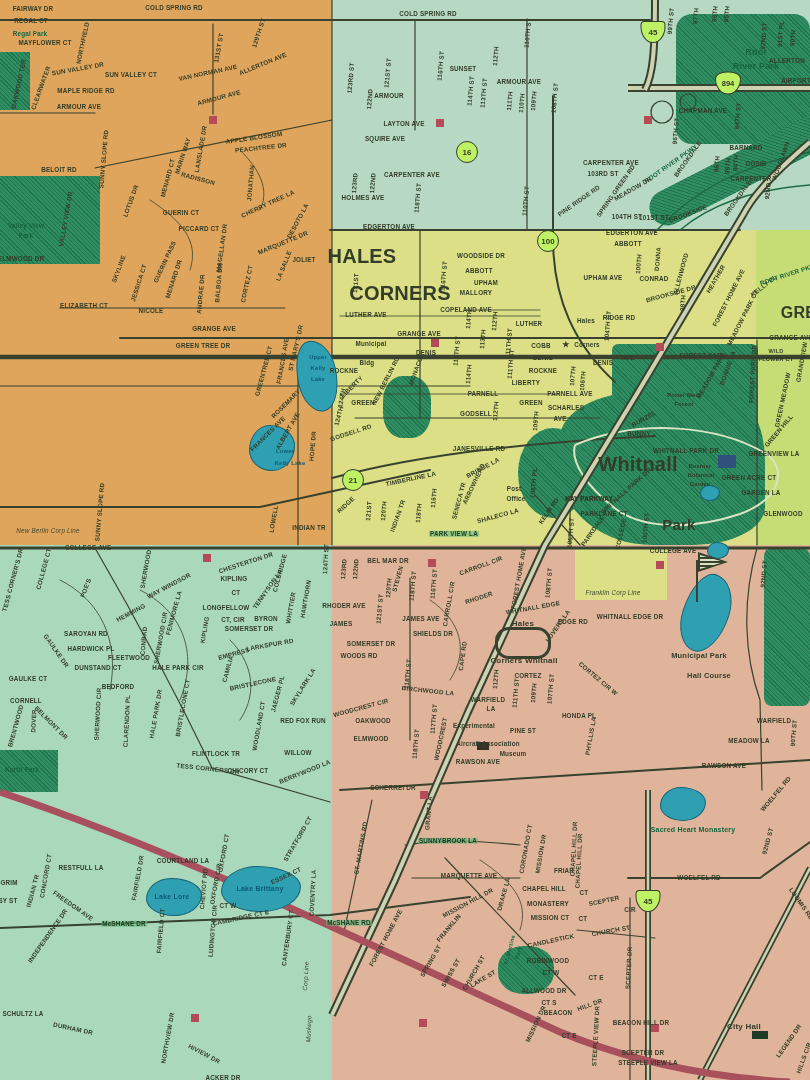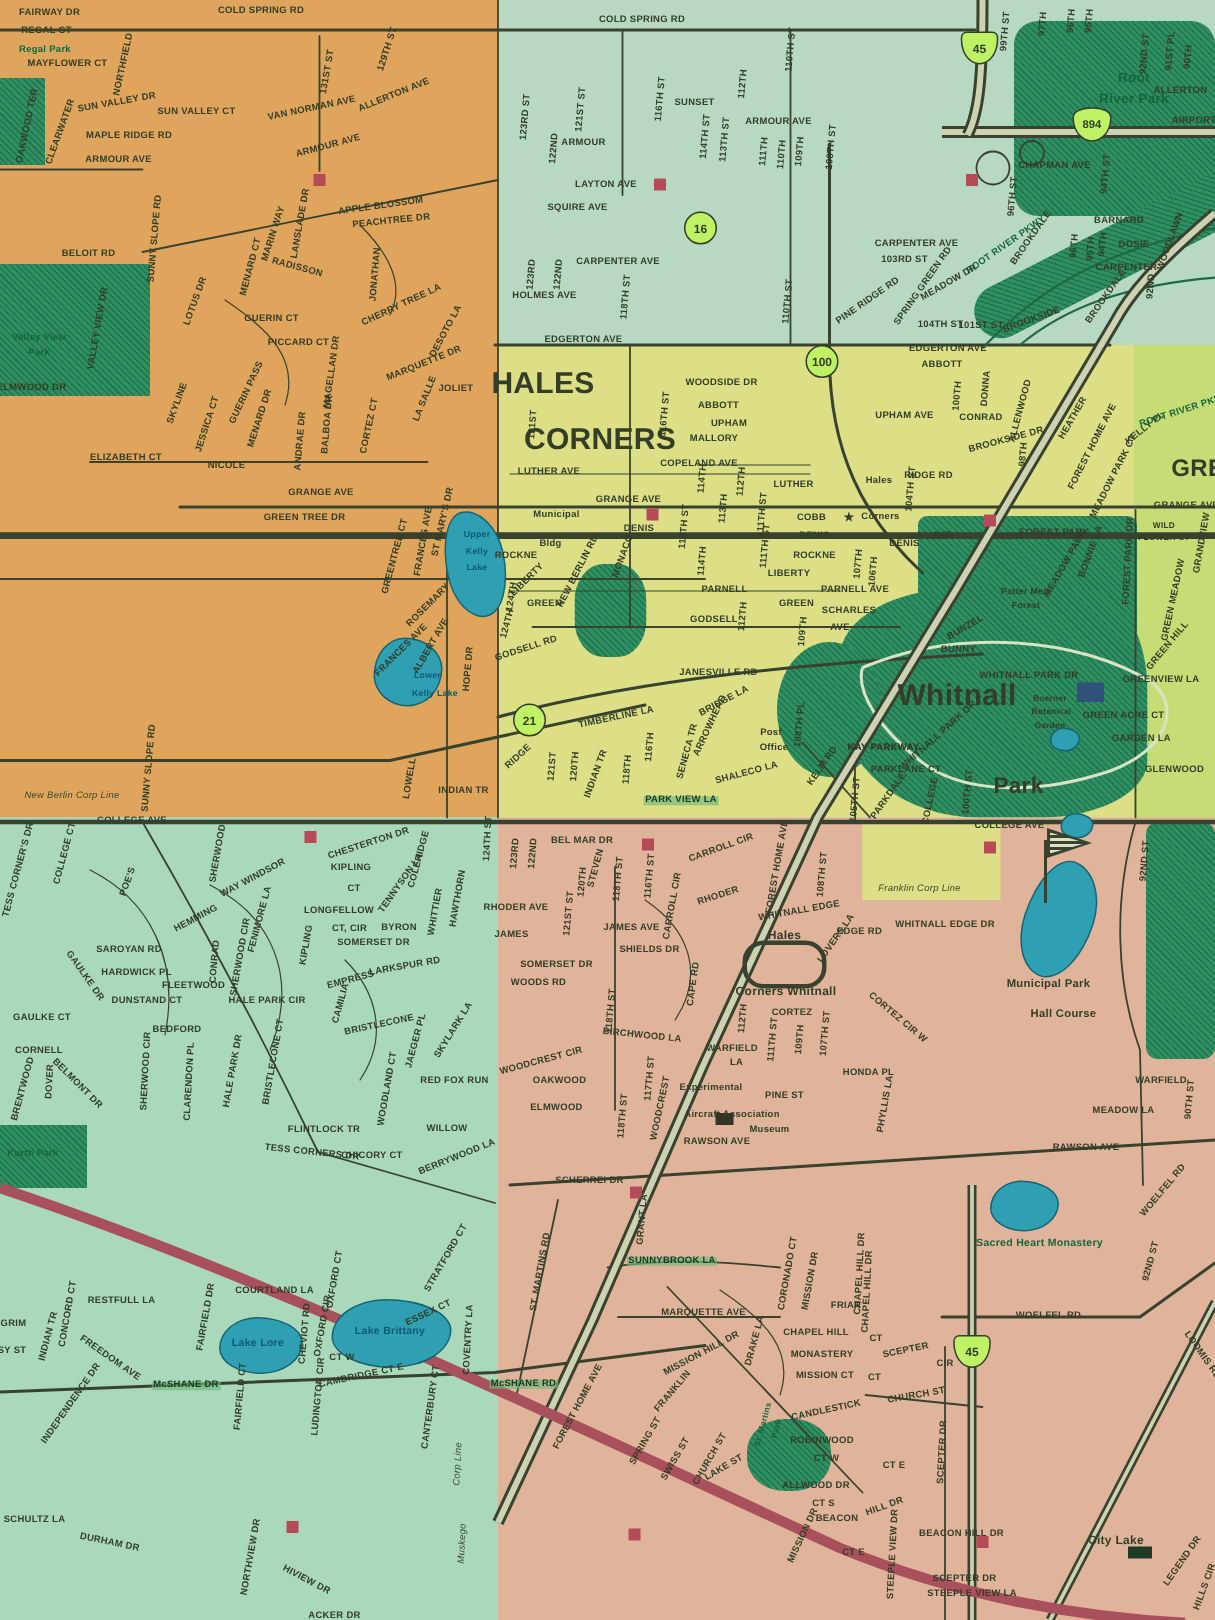--- a/index.html
+++ b/index.html
@@ -599,21 +599,21 @@
       <span class="lbl" style="left: 583px; top: 919px; transform: translate(-50%, -50%) rotate(0deg);">CT</span>
       <span class="lbl" style="left: 611px; top: 931px; transform: translate(-50%, -50%) rotate(-10deg);">CHURCH ST</span>
       <span class="lbl" style="left: 579px; top: 861px; transform: translate(-50%, -50%) rotate(-87deg);">CHAPEL HILL DR</span>
       <span class="lbl" style="left: 596px; top: 978px; transform: translate(-50%, -50%) rotate(0deg);">CT E</span>
       <span class="lbl" style="left: 629px; top: 968px; transform: translate(-50%, -50%) rotate(-87deg);">SCEPTER DR</span>
       <span class="lbl" style="left: 590px; top: 1005px; transform: translate(-50%, -50%) rotate(-20deg);">HILL DR</span>
       <span class="lbl" style="left: 641px; top: 1023px; transform: translate(-50%, -50%) rotate(0deg);">BEACON HILL DR</span>
       <span class="lbl" style="left: 596px; top: 1036px; transform: translate(-50%, -50%) rotate(-87deg);">STEEPLE VIEW DR</span>
       <span class="lbl" style="left: 643px; top: 1053px; transform: translate(-50%, -50%) rotate(0deg);">SCEPTER DR</span>
       <span class="lbl" style="left: 648px; top: 1063px; transform: translate(-50%, -50%) rotate(0deg);">STEEPLE VIEW LA</span>
-      <span class="lbl" style="left: 744px; top: 1027px; font-size: 8px; transform: translate(-50%, -50%) rotate(0deg);">City Lake</span>
+      <span class="lbl" style="left: 744px; top: 1027px; font-size: 8px; transform: translate(-50%, -50%) rotate(0deg);">City Hall</span>
       <span class="lbl" style="left: 801px; top: 904px; transform: translate(-50%, -50%) rotate(55deg);">LOOMIS RD</span>
       <span class="lbl" style="left: 789px; top: 1041px; transform: translate(-50%, -50%) rotate(-55deg);">LEGEND DR</span>
       <span class="lbl" style="left: 804px; top: 1058px; transform: translate(-50%, -50%) rotate(-70deg);">HILLS CIR</span>
     </div>
   <div id="shields">
       <div class="sh us" style="left: 653px; top: 32px;">45</div>
       <div class="sh us" style="left: 648px; top: 901px;">45</div>
       <div class="sh int" style="left: 728px; top: 83px;">894</div>
       <div class="sh cir" style="left: 467px; top: 152px;">16</div>
       <div class="sh cir" style="left: 548px; top: 241px;">100</div>

